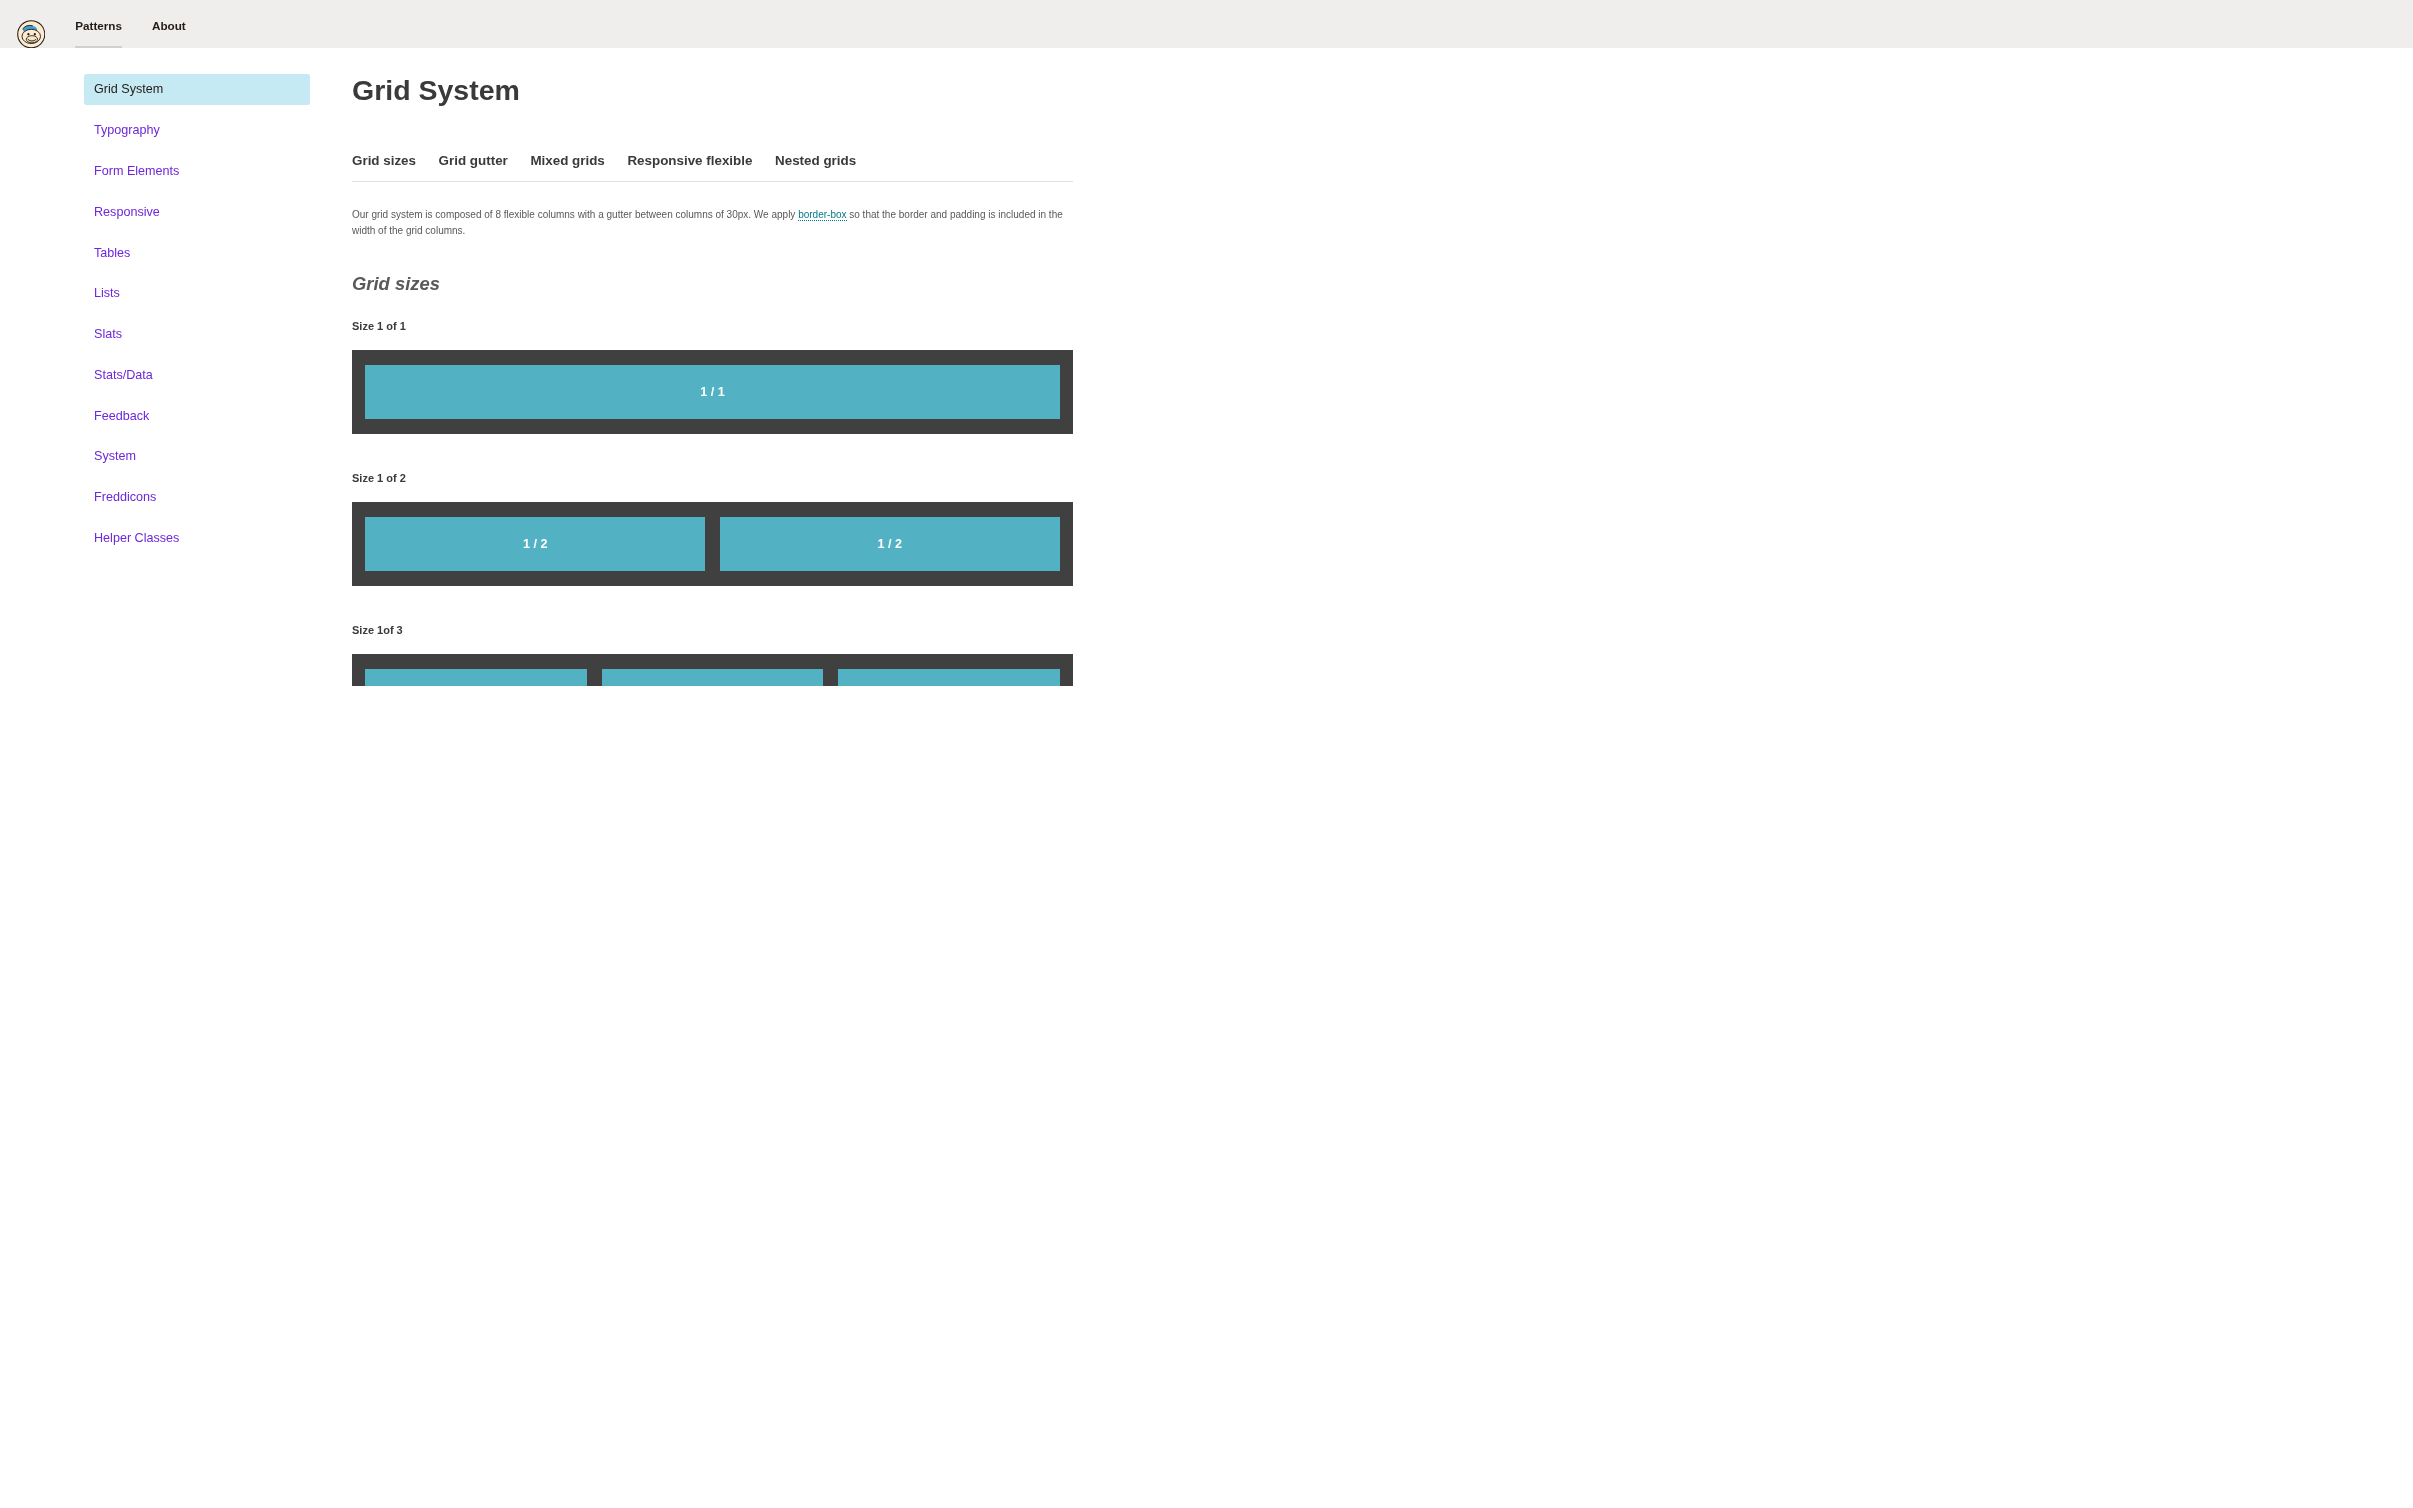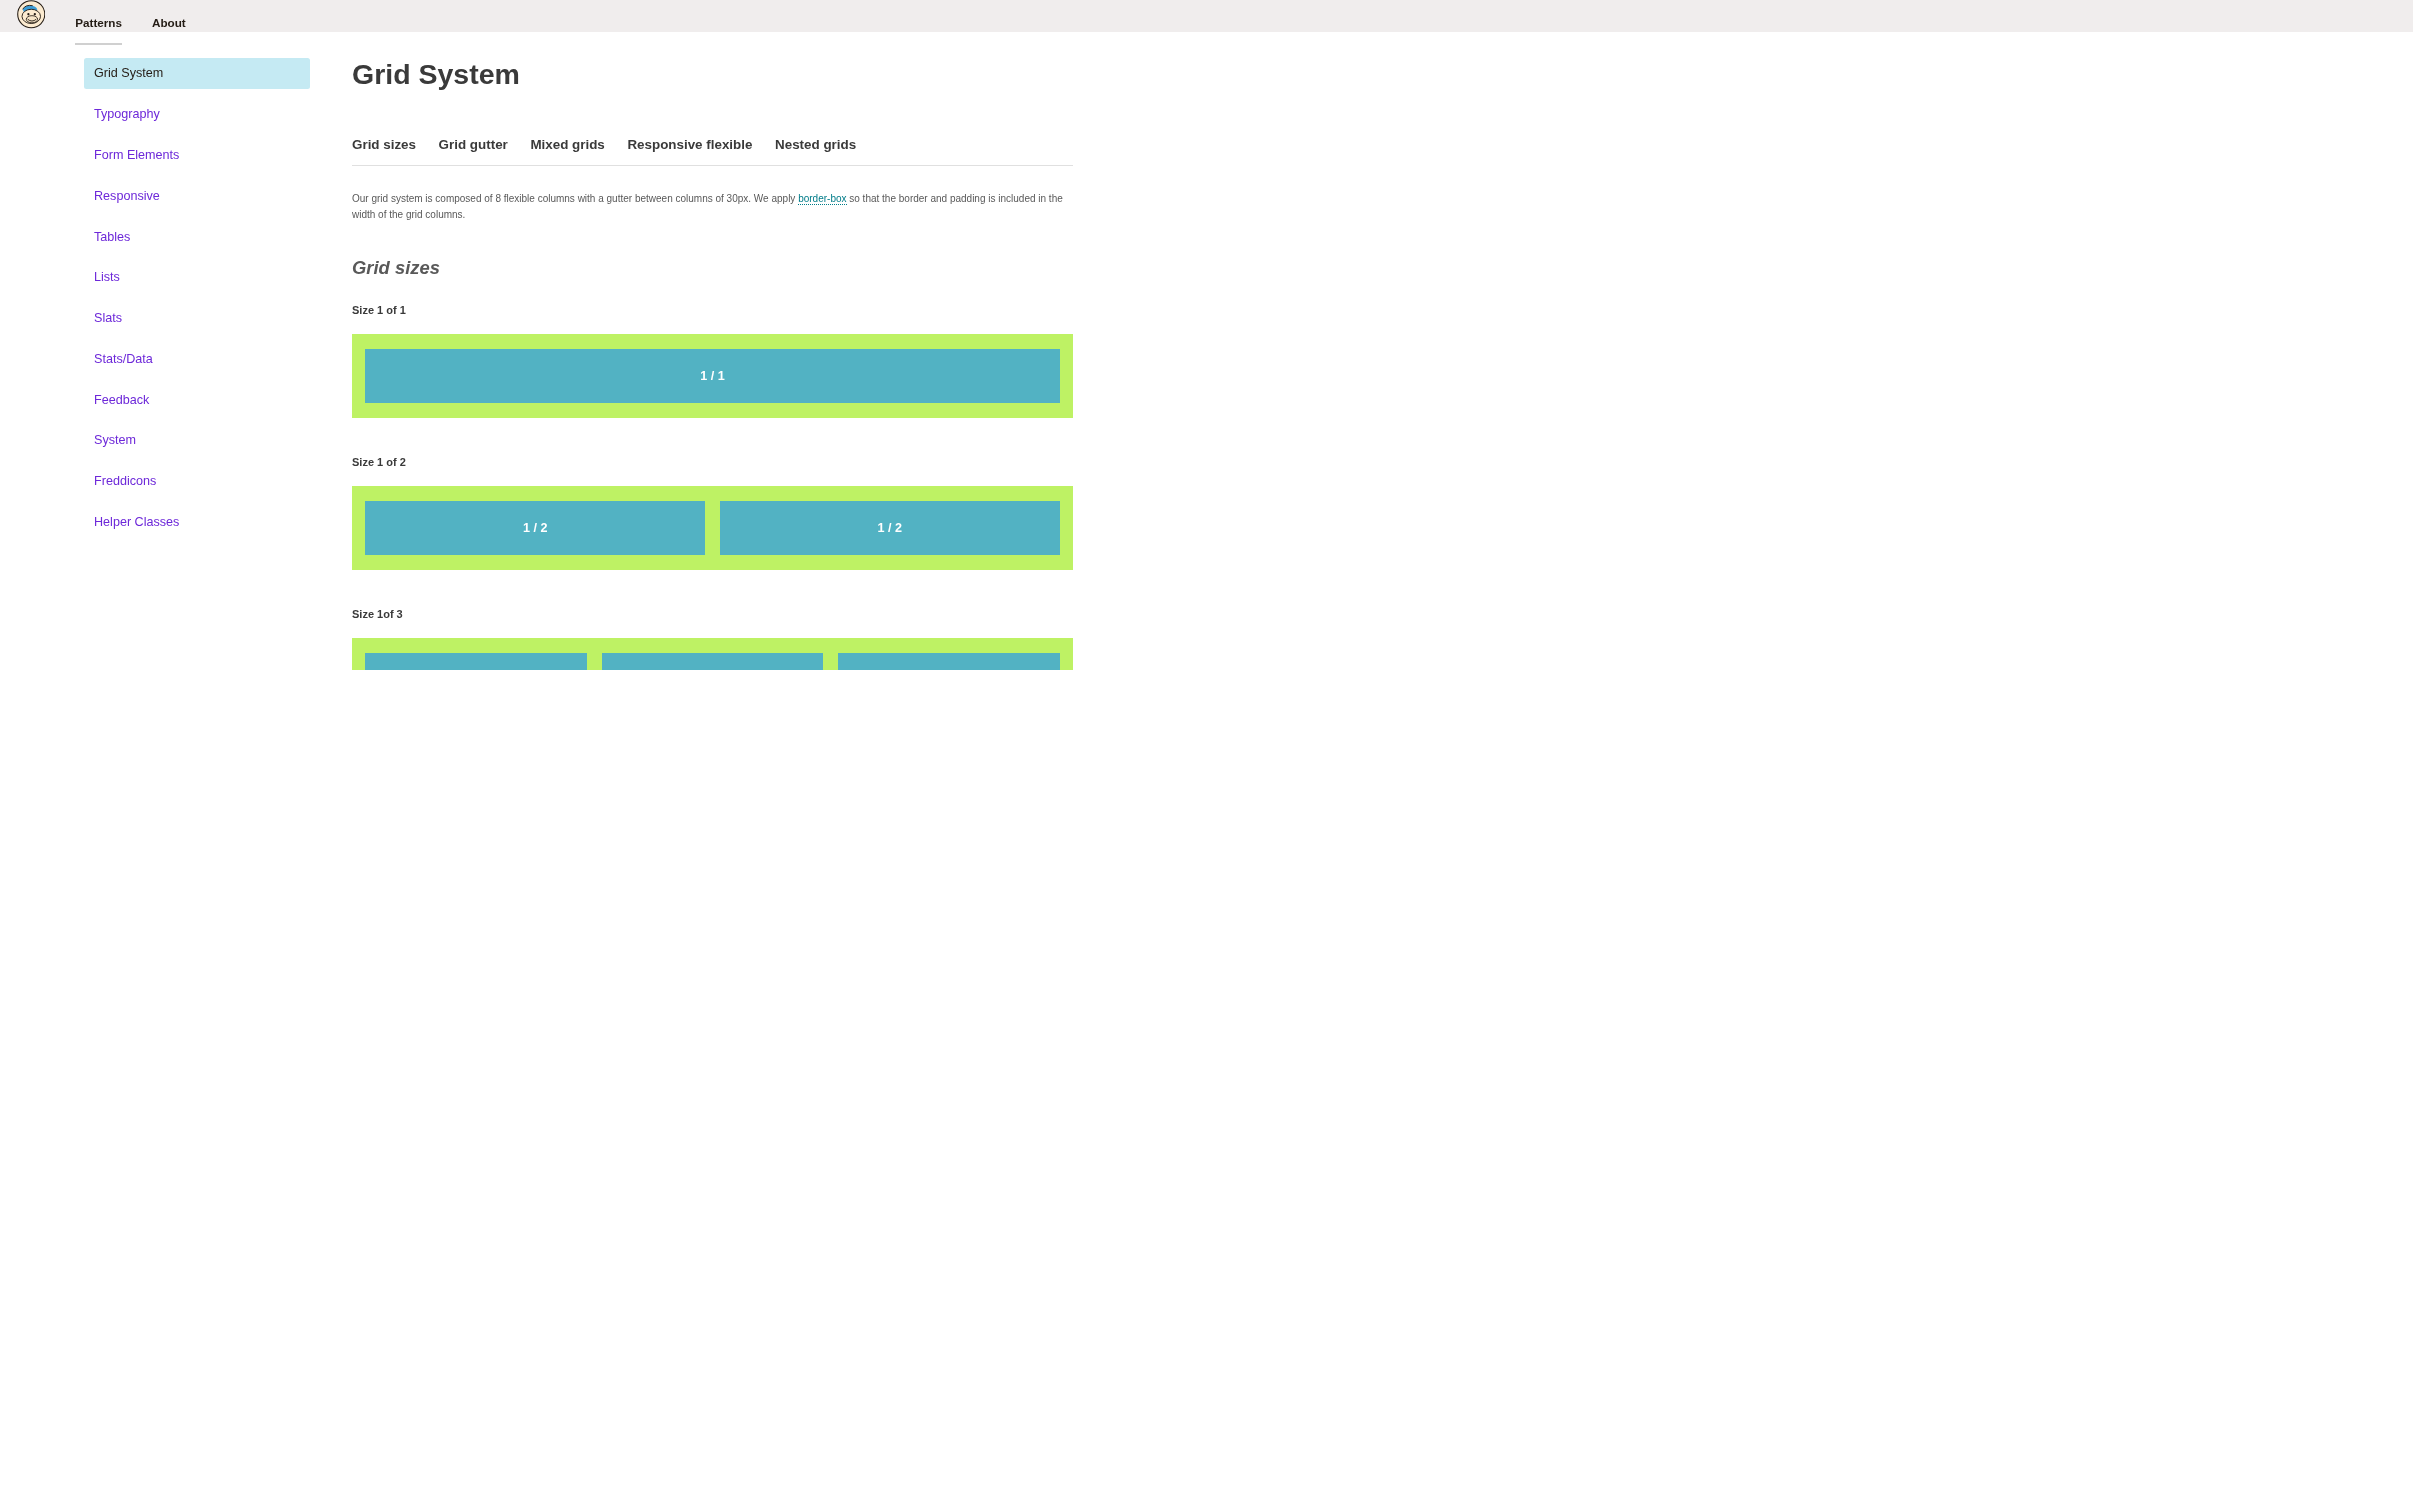--- a/index.html
+++ b/index.html
@@ -7,23 +7,23 @@
     padding: 0;
     box-sizing: border-box;
   }
   body {
     font-family: -apple-system, BlinkMacSystemFont, "Segoe UI", Helvetica, Arial, sans-serif;
     color: #241c15;
     background: #fff;
   }
   .header {
     background: #f0eded;
-    height: 32px;
-    display: flex;
-    align-items: flex-start;
+    height: 48px;
+    display: flex;
+    align-items: flex-end;
     padding: 0 10px;
   }
   .logo {
     width: 28.5px;
     height: 28.5px;
     margin-right: 30px;
     margin-left: 6.7px;
   }
   .nav-links {
     display: flex;
@@ -108,21 +108,21 @@
     color: #595959;
     margin-bottom: 25px;
   }
   .demo-label {
     font-size: 11px;
     font-weight: 600;
     color: #3a3a3a;
     margin-bottom: 13.4px;
   }
   .demo-box {
-    background: #bef264;
+    background: #404040;
     padding: 15px 13.4px;
     display: flex;
     gap: 15px;
     margin-bottom: 38px;
     margin-top: 18px;
   }
   .demo-cell {
     background: #52b2c3;
     color: #fff;
     font-size: 12.6px;

